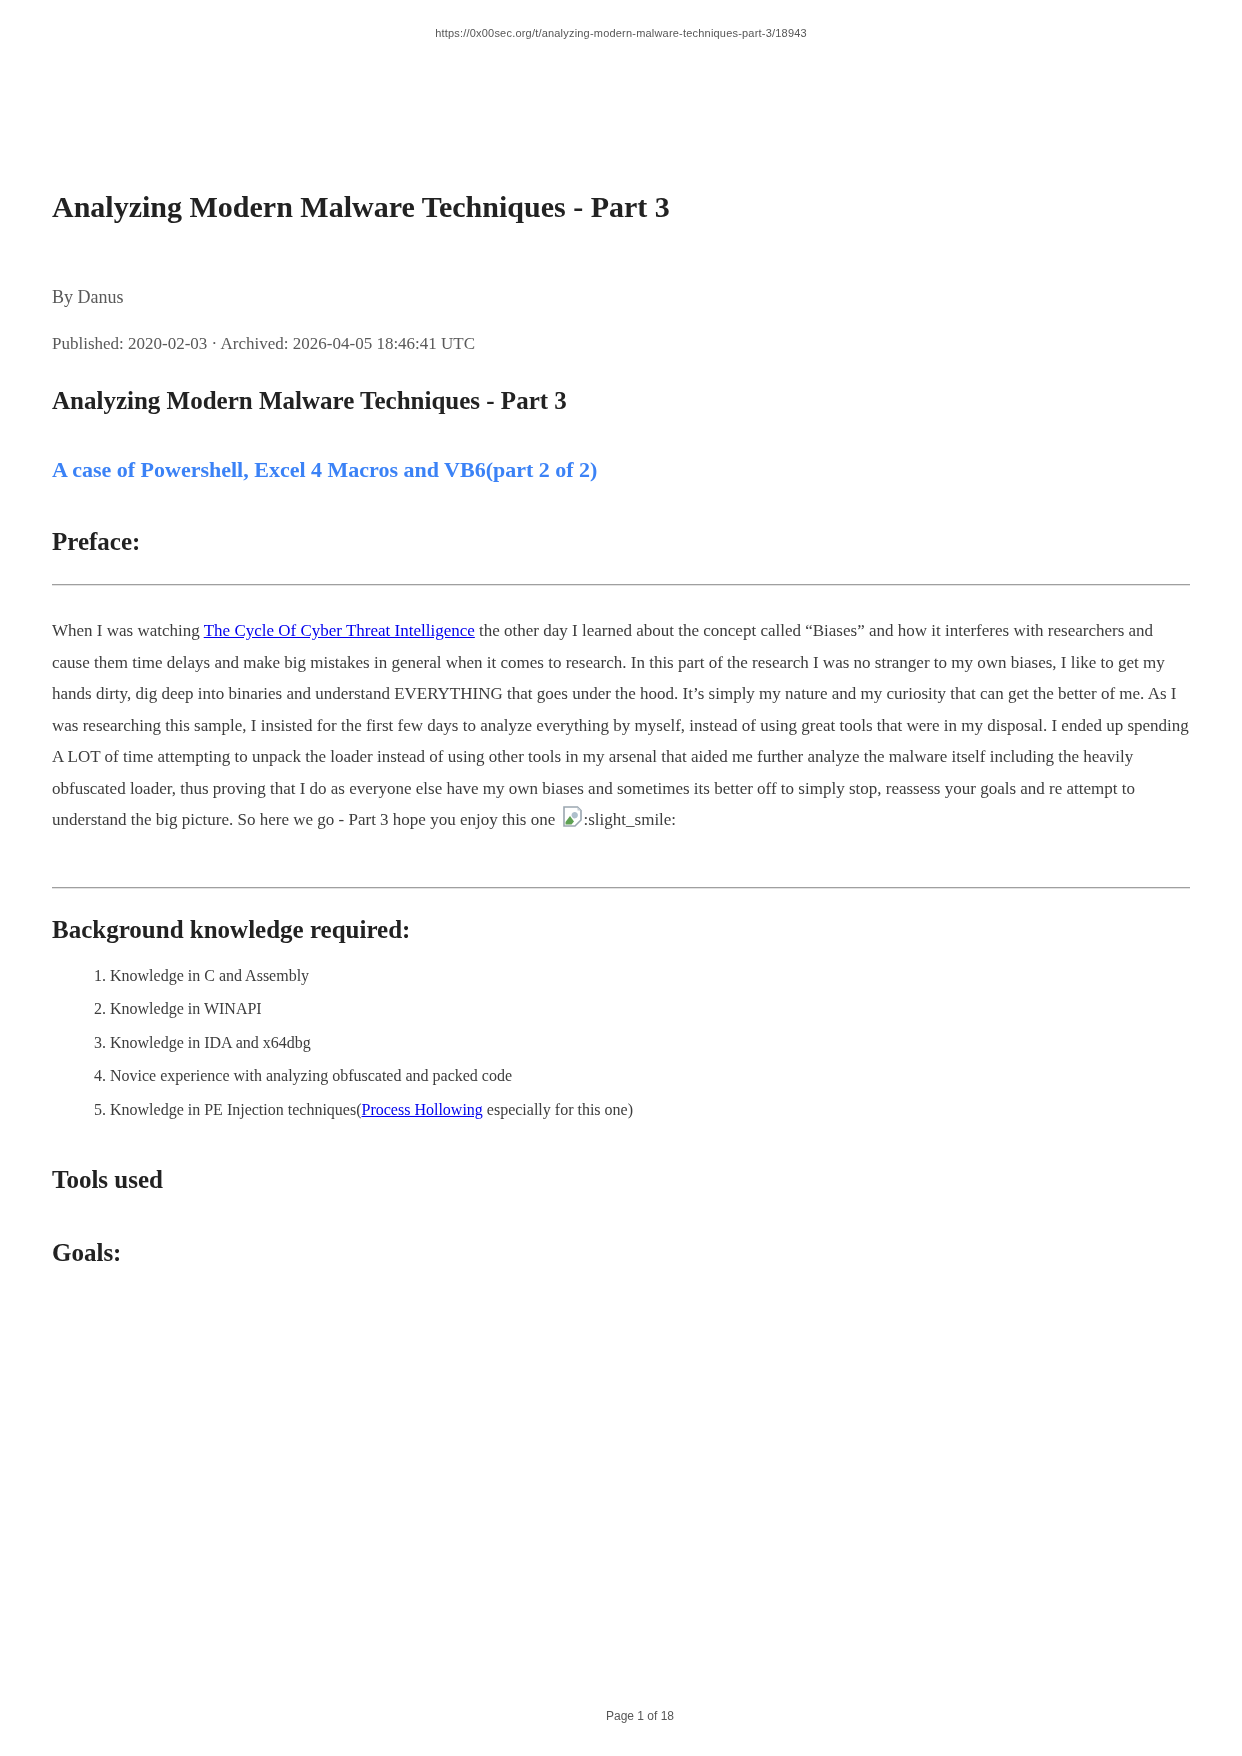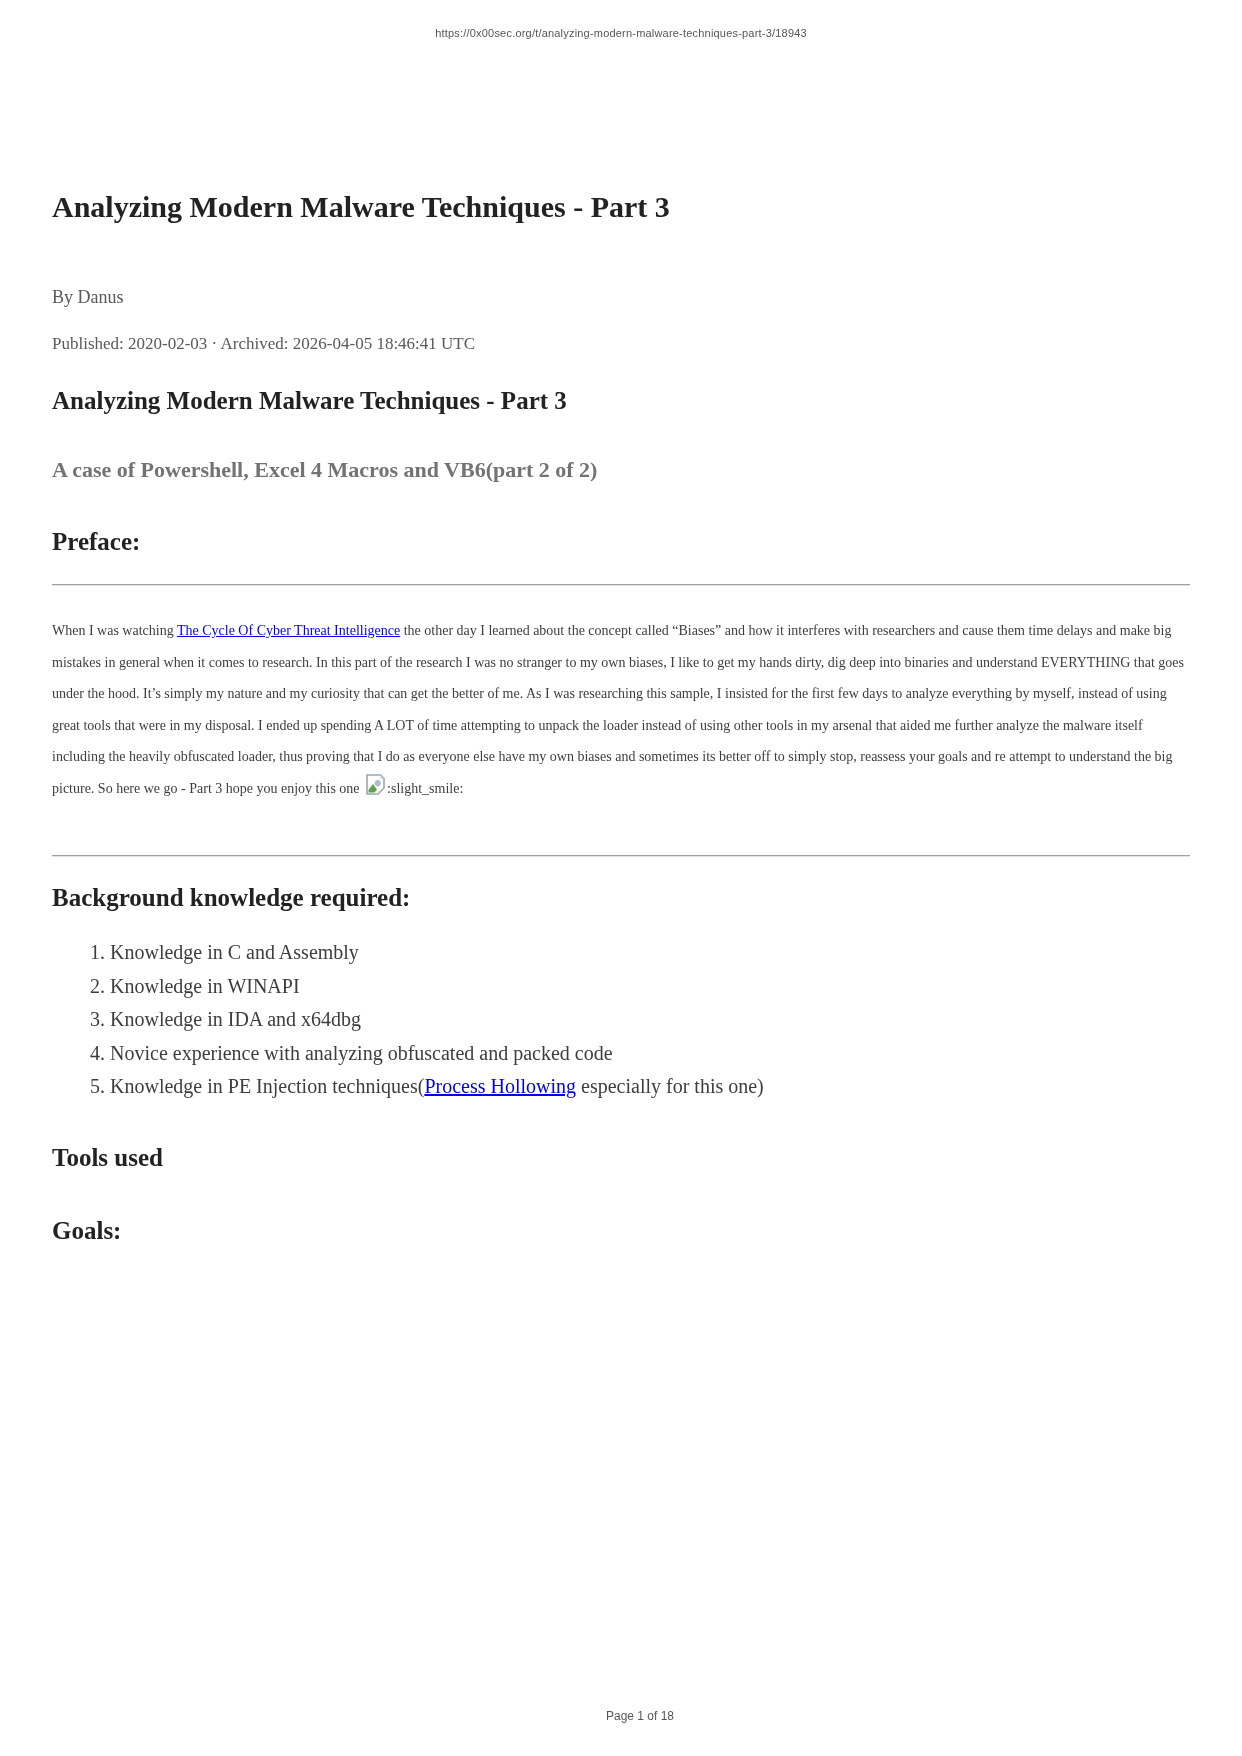--- a/index.html
+++ b/index.html
@@ -42,54 +42,54 @@
   h2.article-h2 {
     margin-top: 33px;
     font-size: 25px;
     font-weight: bold;
     color: #222222;
   }
   h3.article-h3 {
     margin-top: 42px;
     font-size: 22px;
     font-weight: bold;
-    color: #737373;
+    color: #3b82f6;
   }
   h4.sub-head {
     font-size: 25px;
     font-weight: bold;
     color: #222222;
   }
   .mt-preface { margin-top: 45px; }
   .mt-bg { margin-top: 27px; }
   .mt-tools { margin-top: 40px; }
   .mt-goals { margin-top: 45px; }
   hr.rule {
     border: none;
     border-top: 1px solid #9f9f9f;
     border-bottom: 1px solid #e3e3e3;
     height: 0;
   }
   .rule-1 { margin-top: 28px; }
   .rule-2 { margin-top: 48px; }
   p.body-text {
     margin-top: 29px;
-    font-size: 14px;
+    font-size: 17px;
     line-height: 31.5px;
     color: #3d3d3d;
   }
   a.doc-link {
     color: #0000EE;
     text-decoration: underline;
     cursor: pointer;
   }
   ol.num-list {
-    margin-top: 24px;
+    margin-top: 15px;
     padding-left: 58px;
-    font-size: 20px;
+    font-size: 16px;
     line-height: 33.5px;
     color: #3d3d3d;
   }
   .broken-img {
     display: inline-block;
     vertical-align: -3px;
     margin: 0 1px 0 2px;
   }
   .footer {
     position: absolute;

